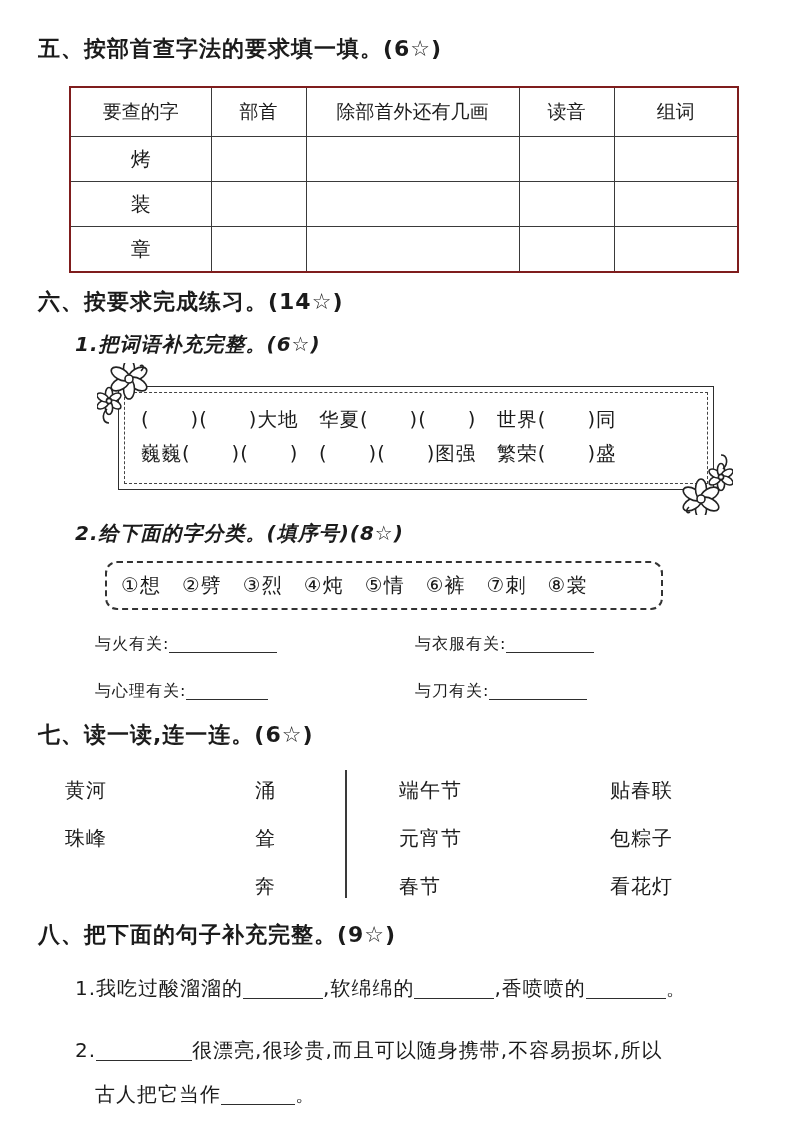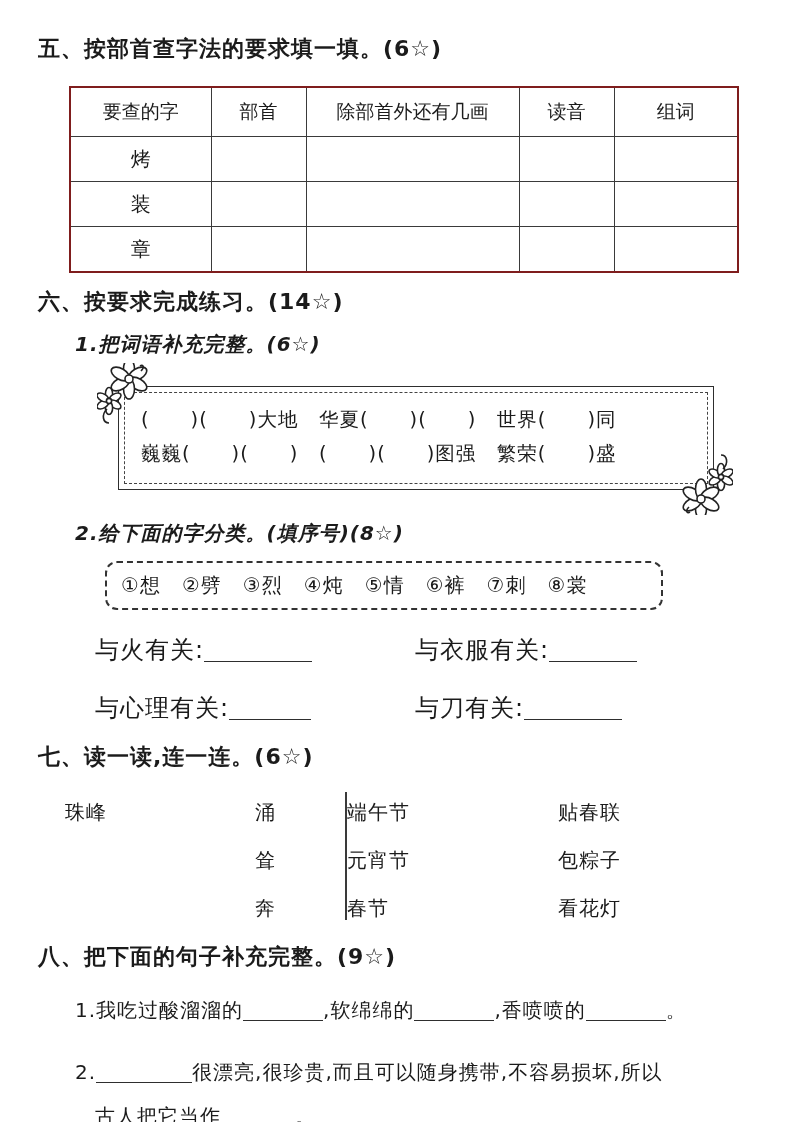--- a/index.html
+++ b/index.html
@@ -76,39 +76,39 @@
     letter-spacing:1px;
     box-sizing:border-box;
     white-space:nowrap;
   }
   .cat-grid{
     margin:24px 0 0 57px;
     width:640px;
   }
   .cat-row{display:flex;margin-top:26px;}
   .cat-row:first-child{margin-top:0;}
-  .cat-cell{width:320px;font-size:24px;letter-spacing:1px;}
+  .cat-cell{width:320px;font-size:16px;letter-spacing:1px;}
   .blank{
     display:inline-block;
     border-bottom:1.5px solid #2e2e2e;
     height:16px;
     margin-bottom:-4px;
   }
   
   .match-area{
     display:flex;
     margin:18px 0 0 27px;
     align-items:flex-start;
   }
   .match-col{display:flex;flex-direction:column;}
   .match-col .mi{height:48px;line-height:48px;font-size:20px;letter-spacing:1px;}
   .col-l-items{width:190px;}
   .col-l-targets{width:90px;}
   .match-divider{width:2px;height:128px;background:#3a3a3a;margin-top:4px;}
-  .col-r-items{width:211px;}
+  .col-r-items{width:211px;margin-left:52px;}
   .col-r-targets{width:120px;}
   
   .sentence{
     margin:18px 0 0 37px;
     font-size:20px;
     letter-spacing:1px;
     line-height:44px;
   }
   .sentence .cont{margin-left:20px;}
   .mt28{margin-top:16px;}
@@ -235,20 +235,21 @@
     <div class="cat-row">
       <div class="cat-cell"><span>与心理有关:</span><span class="blank" style="width:82px"></span></div>
       <div class="cat-cell"><span>与刀有关:</span><span class="blank" style="width:98px"></span></div>
     </div>
   </div>
 
   <div class="section-title mt20">七、读一读,连一连。(6☆)</div>
 
   <div class="match-area">
     <div class="match-col col-l-items">
+      <div class="mi">黄河</div>
       <div class="mi">珠峰</div>
     </div>
     <div class="match-col col-l-targets">
       <div class="mi">涌</div>
       <div class="mi">耸</div>
       <div class="mi">奔</div>
     </div>
     <div class="match-divider"></div>
     <div class="match-col col-r-items">
       <div class="mi">端午节</div>

